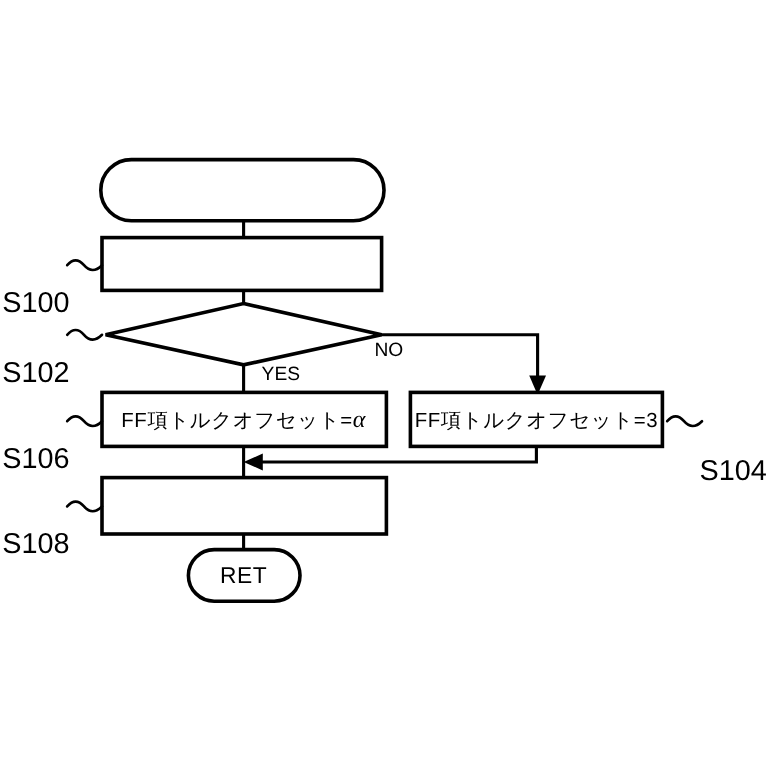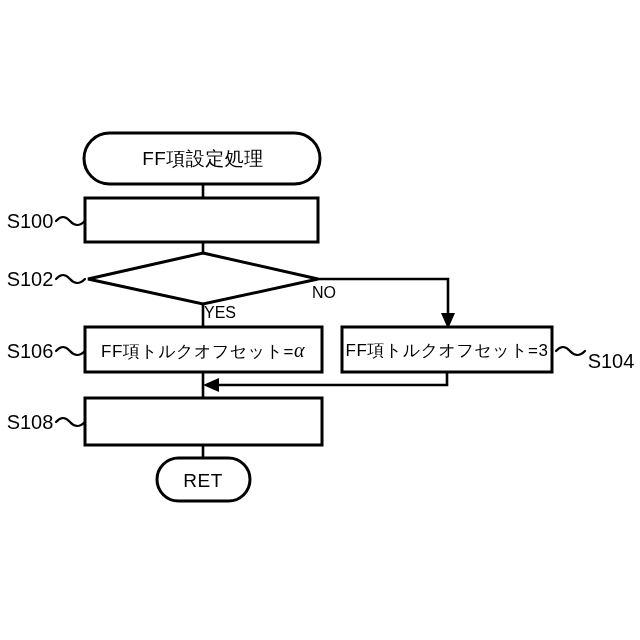--- a/index.html
+++ b/index.html
@@ -58,22 +58,23 @@
     letter-spacing: 0.5px;
     transform: translate(-50%, -50%);
   }
   .node-label.small {
     font-size: 17px;
   }
   .node-label.tiny {
     font-size: 15px;
   }
   .step-label {
-    font-size: 20px;
+    font-size: 24px;
     transform: translate(-50%, -50%);
+    margin-top: 32px;
   }
   .branch-label {
     font-size: 16px;
     transform: translate(0, -50%);
   }
   .alpha {
     font-family: "Liberation Serif", "DejaVu Serif", serif;
     font-style: italic;
     font-size: 20px;
   }
@@ -115,38 +116,37 @@
 
     <rect class="shape-stroke" x="157" y="458" width="93" height="43" rx="21.5" ry="21.5"></rect>
 
     <path class="tilde" d="M 56 221 q 7 -8 14 0 q 7 8 15 0"></path>
     <path class="tilde" d="M 56 279 q 7 -8 14 0 q 7 8 15 0"></path>
     <path class="tilde" d="M 56 351 q 7 -8 14 0 q 7 8 15 0"></path>
     <path class="tilde" d="M 56 422 q 7 -8 14 0 q 7 8 15 0"></path>
     <path class="tilde" d="M 556 351 q 7 -8 14 0 q 7 8 15 0"></path>
   </svg>
 
-  <div class="txt node-label" style="left:203px; top:158px;">FF項設定処理</div>
 
 
 
   <div class="txt node-label small" style="left:203px; top:350px;"><span>FF項トルクオフセット=</span><span class="alpha">α</span></div>
 
   <div class="txt node-label small" style="left:447px; top:350px;">FF項トルクオフセット=3</div>
 
 
   <div class="txt node-label" style="left:203px; top:480px;">RET</div>
 
   <div class="txt step-label" style="left:30px; top:221px;">S100</div>
 
   <div class="txt step-label" style="left:30px; top:279px;">S102</div>
 
   <div class="txt step-label" style="left:30px; top:351px;">S106</div>
 
   <div class="txt step-label" style="left:30px; top:422px;">S108</div>
 
   <div class="txt step-label" style="left:611px; top:361px;">S104</div>
 
-  <div class="txt branch-label" style="left:204px; top:313px;">YES</div>
+  <div class="txt branch-label" style="left:218px; top:313px;">YES</div>
 
   <div class="txt branch-label" style="left:312px; top:293px;">NO</div>
 
 </div>
 
 </body></html>

